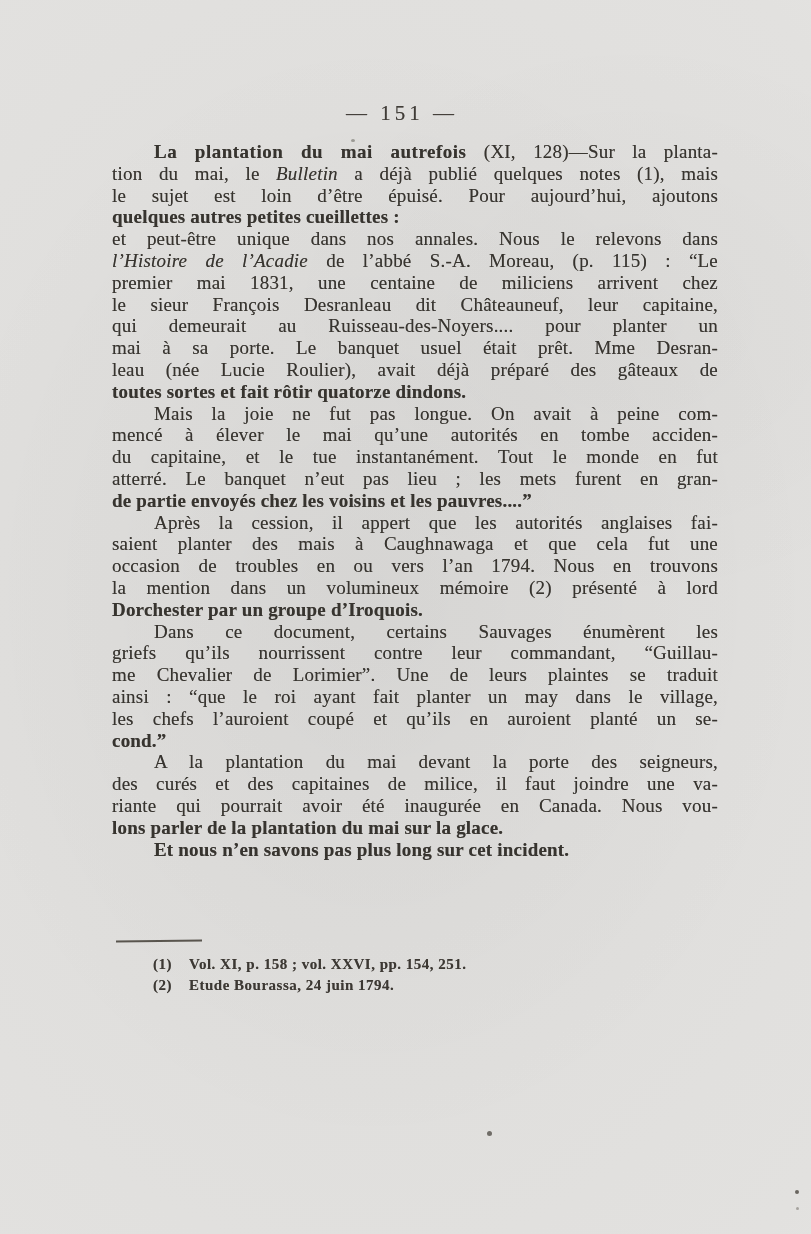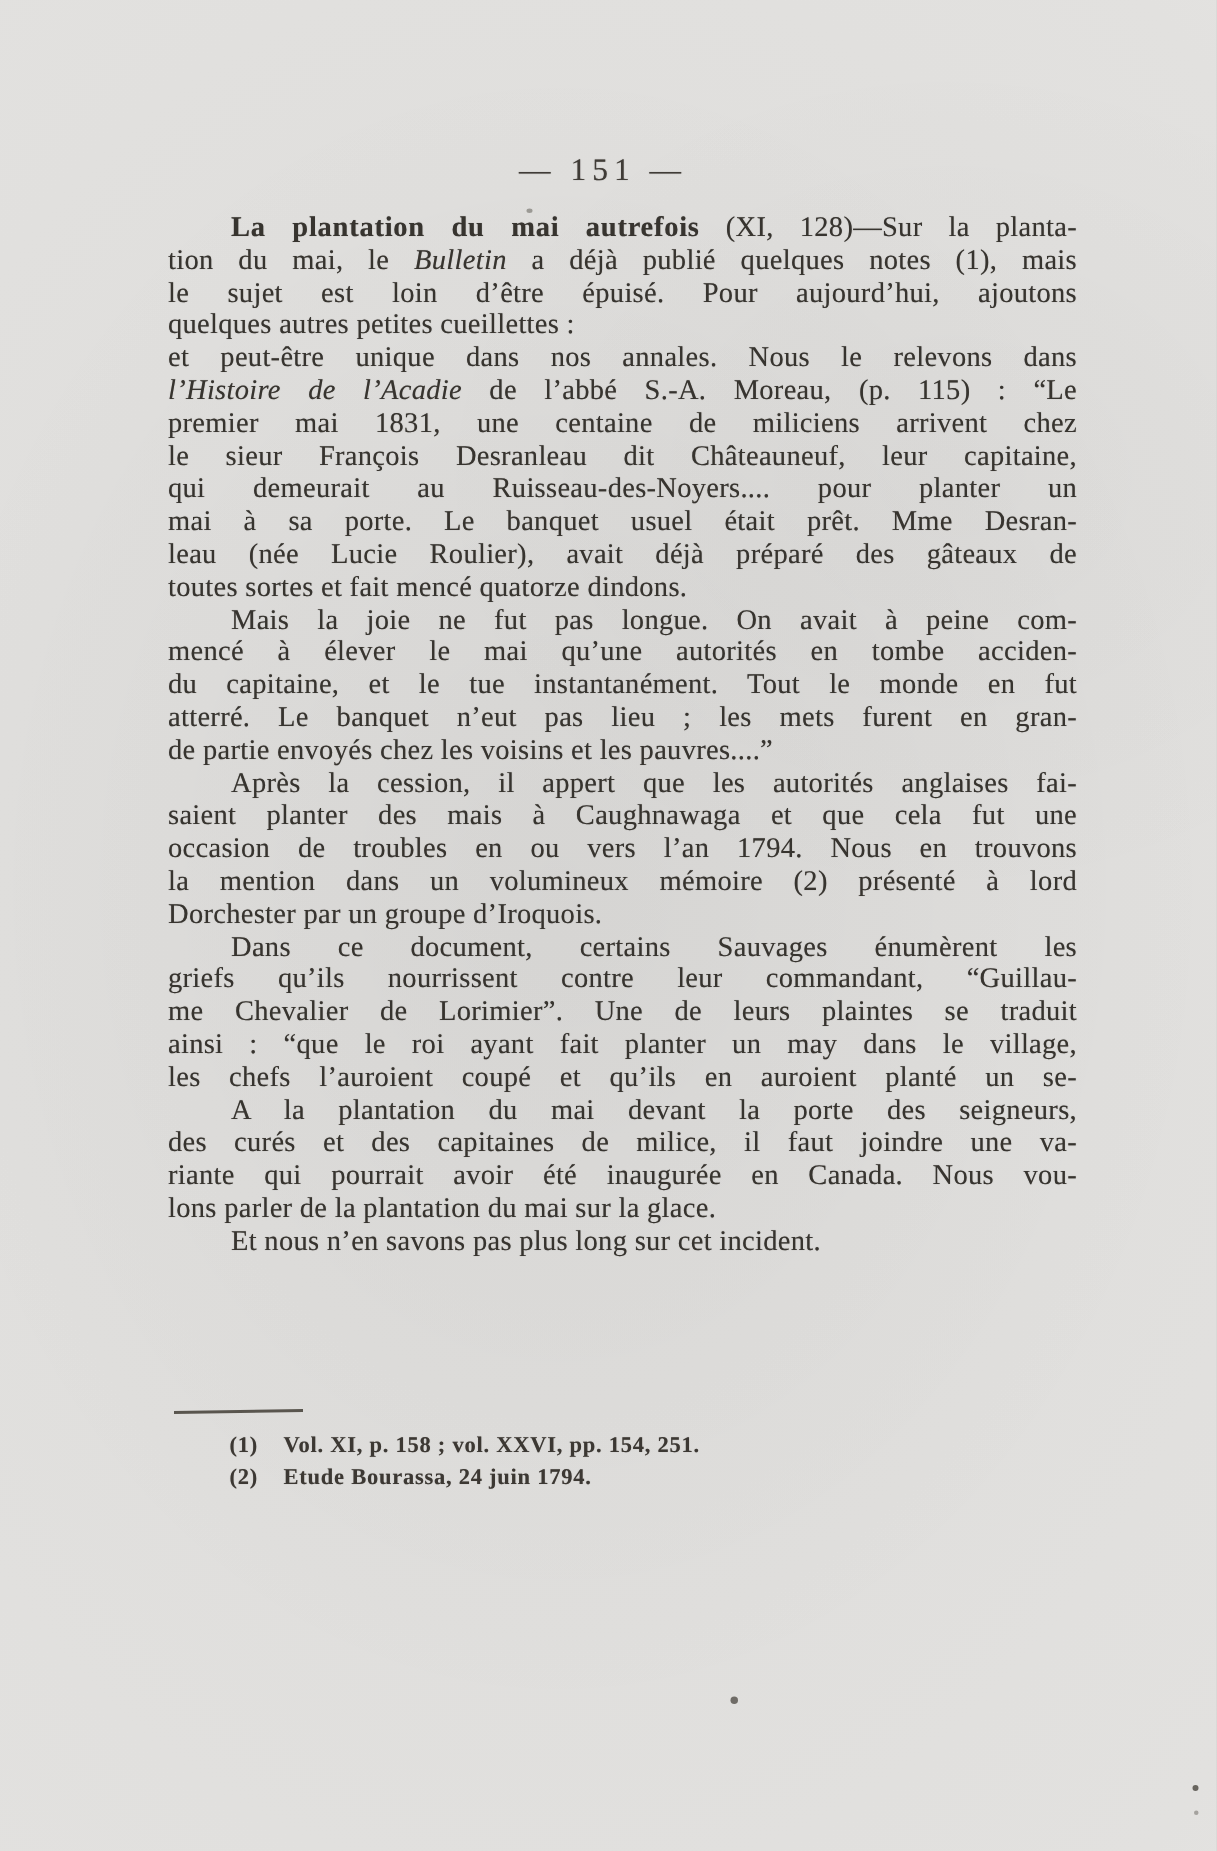--- a/index.html
+++ b/index.html
@@ -42,21 +42,21 @@
     font-size: 19px;
     line-height: 21.8px;
     height: 21.8px;
     text-align: justify;
     text-align-last: justify;
     letter-spacing: 0.2px;
     text-shadow: 0 0 0.5px rgba(55,52,47,0.5);
     overflow: hidden;
   }
   .line.first { text-indent: 42px; }
-  .line.last  { text-align-last: left; }
+  .line.last  { text-align-last: left; font-weight: bold; }
   .seg-b { font-weight: bold; letter-spacing: 0.5px; }
   .seg-i { font-style: italic; }
   .fn-rule {
     position: absolute;
     left: 116px;
     top: 940px;
     width: 86px;
     height: 2px;
     background: #59554e;
     transform: rotate(-0.8deg);
@@ -98,21 +98,21 @@
         <div class="line last"><span>quelques autres petites cueillettes :</span></div>
       </div>
       <div class="para">
         <div class="line"><span>et peut-être unique dans nos annales. Nous le relevons dans</span></div>
         <div class="line"><span class="seg-i">l’Histoire de l’Acadie</span><span> de l’abbé S.-A. Moreau, (p. 115) : “Le</span></div>
         <div class="line"><span>premier mai 1831, une centaine de miliciens arrivent chez</span></div>
         <div class="line"><span>le sieur François Desranleau dit Châteauneuf, leur capitaine,</span></div>
         <div class="line"><span>qui demeurait au Ruisseau-des-Noyers.... pour planter un</span></div>
         <div class="line"><span>mai à sa porte. Le banquet usuel était prêt. Mme Desran-</span></div>
         <div class="line"><span>leau (née Lucie Roulier), avait déjà préparé des gâteaux de</span></div>
-        <div class="line last"><span>toutes sortes et fait mencé quatorze dindons.</span></div>
+        <div class="line last"><span>toutes sortes et fait rôtir quatorze dindons.</span></div>
       </div>
       <div class="para">
         <div class="line first"><span>Mais la joie ne fut pas longue. On avait à peine com-</span></div>
         <div class="line"><span>mencé à élever le mai qu’une autorités en tombe acciden-</span></div>
         <div class="line"><span>du capitaine, et le tue instantanément. Tout le monde en fut</span></div>
         <div class="line"><span>atterré. Le banquet n’eut pas lieu ; les mets furent en gran-</span></div>
         <div class="line last"><span>de partie envoyés chez les voisins et les pauvres....”</span></div>
       </div>
       <div class="para">
         <div class="line first"><span>Après la cession, il appert que les autorités anglaises fai-</span></div>
@@ -120,20 +120,21 @@
         <div class="line"><span>occasion de troubles en ou vers l’an 1794. Nous en trouvons</span></div>
         <div class="line"><span>la mention dans un volumineux mémoire (2) présenté à lord</span></div>
         <div class="line last"><span>Dorchester par un groupe d’Iroquois.</span></div>
       </div>
       <div class="para">
         <div class="line first"><span>Dans ce document, certains Sauvages énumèrent les</span></div>
         <div class="line"><span>griefs qu’ils nourrissent contre leur commandant, “Guillau-</span></div>
         <div class="line"><span>me Chevalier de Lorimier”. Une de leurs plaintes se traduit</span></div>
         <div class="line"><span>ainsi : “que le roi ayant fait planter un may dans le village,</span></div>
         <div class="line"><span>les chefs l’auroient coupé et qu’ils en auroient planté un se-</span></div>
+        <div class="line last"><span>cond.”</span></div>
       </div>
       <div class="para">
         <div class="line first"><span>A la plantation du mai devant la porte des seigneurs,</span></div>
         <div class="line"><span>des curés et des capitaines de milice, il faut joindre une va-</span></div>
         <div class="line"><span>riante qui pourrait avoir été inaugurée en Canada. Nous vou-</span></div>
         <div class="line last"><span>lons parler de la plantation du mai sur la glace.</span></div>
       </div>
       <div class="para">
         <div class="line first last"><span>Et nous n’en savons pas plus long sur cet incident.</span></div>
       </div>

